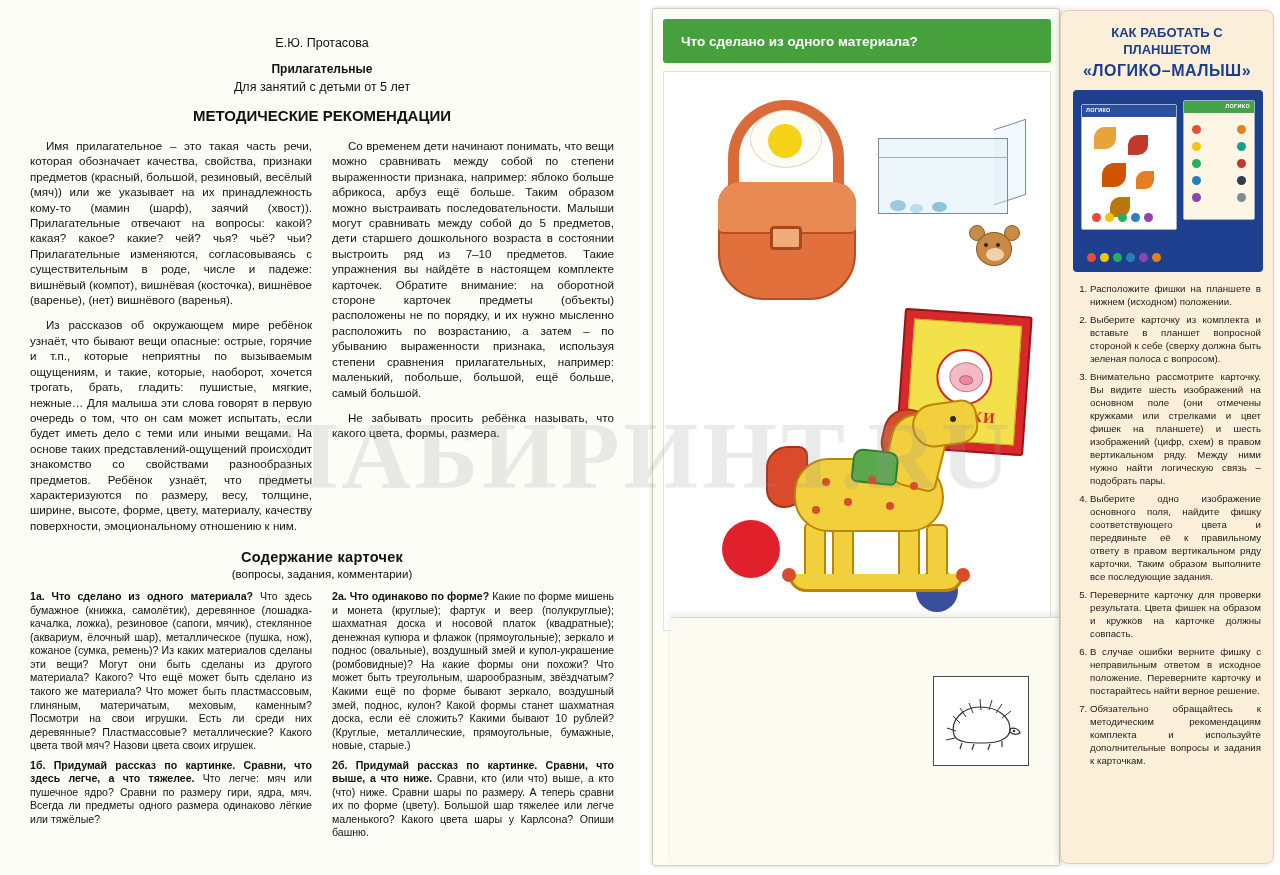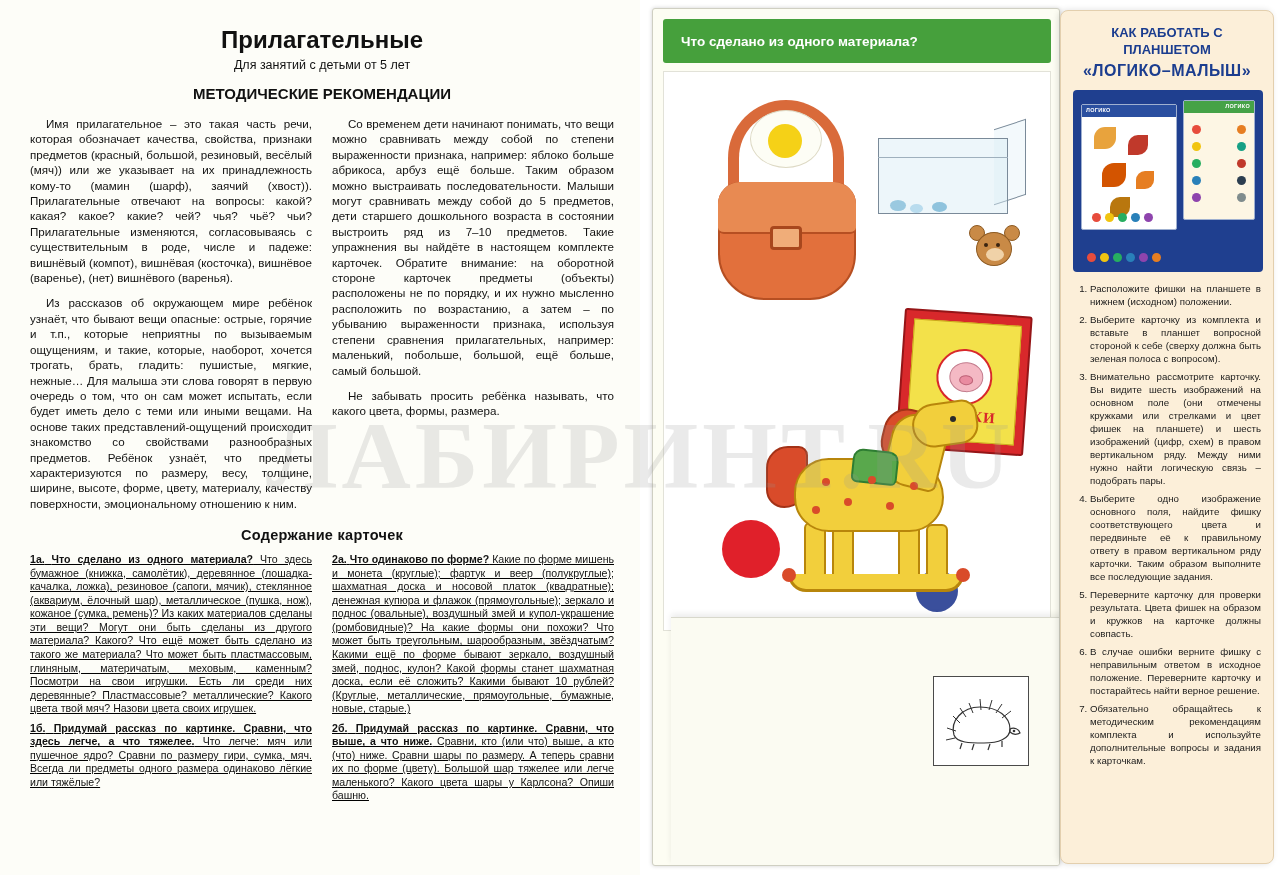--- a/index.html
+++ b/index.html
@@ -21,21 +21,21 @@
     padding:14px 26px 10px 30px;
   }
   .author {
     text-align:center;
     font-size:12.5px;
     color:#111;
     margin-top:22px;
   }
   .title {
     text-align:center;
-    font-size:24px;
+    font-size:12px;
     font-weight:bold;
     color:#111;
     margin-top:12px;
   }
   .subtitle {
     text-align:center;
     font-size:12.5px;
     color:#111;
     margin-top:4px;
   }
@@ -73,21 +73,20 @@
   .content-sub {
     text-align:center;
     font-size:11.5px;
     color:#111;
     margin-top:3px;
   }
   .cols2 {
     display:flex;
     gap:20px;
     margin-top:10px;
-    text-decoration:underline;
   }
   .cols2 .col p {
     font-size:10.6px;
     line-height:1.28;
     text-indent:0;
   }
   .cols2 .col p + p { margin-top:6px; }
   .q-label { font-weight:bold; }
 
   
@@ -476,41 +475,43 @@
     letter-spacing:4px;
     pointer-events:none;
     font-family:"Liberation Serif", serif;
     z-index:50;
   }
 </style>
 </head>
 <body>
 
 <div class="left-page">
+  <div class="author">Е.Ю. Протасова</div>
   <div class="title">Прилагательные</div>
   <div class="subtitle">Для занятий с детьми от 5 лет</div>
   <div class="section-head">МЕТОДИЧЕСКИЕ РЕКОМЕНДАЦИИ</div>
 
   <div class="cols">
     <div class="col">
       <p>Имя прилагательное – это такая часть речи, которая обозначает качества, свойства, признаки предметов (красный, большой, резиновый, весёлый (мяч)) или же указывает на их принадлежность кому-то (мамин (шарф), заячий (хвост)). Прилагательные отвечают на вопросы: какой? какая? какое? какие? чей? чья? чьё? чьи? Прилагательные изменяются, согласовываясь с существительным в роде, числе и падеже: вишнёвый (компот), вишнёвая (косточка), вишнёвое (варенье), (нет) вишнёвого (варенья).</p>
       <p>Из рассказов об окружающем мире ребёнок узнаёт, что бывают вещи опасные: острые, горячие и т.п., которые неприятны по вызываемым ощущениям, и такие, которые, наоборот, хочется трогать, брать, гладить: пушистые, мягкие, нежные… Для малыша эти слова говорят в первую очередь о том, что он сам может испытать, если будет иметь дело с теми или иными вещами. На основе таких представлений-ощущений происходит знакомство со свойствами разнообразных предметов. Ребёнок узнаёт, что предметы характеризуются по размеру, весу, толщине, ширине, высоте, форме, цвету, материалу, качеству поверхности, эмоциональному отношению к ним.</p>
     </div>
     <div class="col">
       <p>Со временем дети начинают понимать, что вещи можно сравнивать между собой по степени выраженности признака, например: яблоко больше абрикоса, арбуз ещё больше. Таким образом можно выстраивать последовательности. Малыши могут сравнивать между собой до 5 предметов, дети старшего дошкольного возраста в состоянии выстроить ряд из 7–10 предметов. Такие упражнения вы найдёте в настоящем комплекте карточек. Обратите внимание: на оборотной стороне карточек предметы (объекты) расположены не по порядку, и их нужно мысленно расположить по возрастанию, а затем – по убыванию выраженности признака, используя степени сравнения прилагательных, например: маленький, побольше, большой, ещё больше, самый большой.</p>
       <p>Не забывать просить ребёнка называть, что какого цвета, формы, размера.</p>
     </div>
   </div>
 
   <div class="content-head">Содержание карточек</div>
+  <div class="content-sub">(вопросы, задания, комментарии)</div>
 
   <div class="cols2">
     <div class="col">
       <p><span class="q-label">1а.</span> <span class="q-label">Что сделано из одного материала?</span><span> Что здесь бумажное (книжка, самолётик), деревянное (лошадка-качалка, ложка), резиновое (сапоги, мячик), стеклянное (аквариум, ёлочный шар), металлическое (пушка, нож), кожаное (сумка, ремень)? Из каких материалов сделаны эти вещи? Могут они быть сделаны из другого материала? Какого? Что ещё может быть сделано из такого же материала? Что может быть пластмассовым, глиняным, материчатым, меховым, каменным? Посмотри на свои игрушки. Есть ли среди них деревянные? Пластмассовые? металлические? Какого цвета твой мяч? Назови цвета своих игрушек.</span></p>
-      <p><span class="q-label">1б.</span> <span class="q-label">Придумай рассказ по картинке. Сравни, что здесь легче, а что тяжелее.</span><span> Что легче: мяч или пушечное ядро? Сравни по размеру гири, сумка, мяч. Всегда ли предметы одного размера одинаково лёгкие или тяжёлые?</span></p>
+      <p><span class="q-label">1б.</span> <span class="q-label">Придумай рассказ по картинке. Сравни, что здесь легче, а что тяжелее.</span><span> Что легче: мяч или пушечное ядро? Сравни по размеру гири, ядра, мяч. Всегда ли предметы одного размера одинаково лёгкие или тяжёлые?</span></p>
     </div>
     <div class="col">
       <p><span class="q-label">2а.</span> <span class="q-label">Что одинаково по форме?</span><span> Какие по форме мишень и монета (круглые); фартук и веер (полукруглые); шахматная доска и носовой платок (квадратные); денежная купюра и флажок (прямоугольные); зеркало и поднос (овальные), воздушный змей и купол-украшение (ромбовидные)? На какие формы они похожи? Что может быть треугольным, шарообразным, звёздчатым? Какими ещё по форме бывают зеркало, воздушный змей, поднос, кулон? Какой формы станет шахматная доска, если её сложить? Какими бывают 10 рублей? (Круглые, металлические, прямоугольные, бумажные, новые, старые.)</span></p>
       <p><span class="q-label">2б.</span> <span class="q-label">Придумай рассказ по картинке. Сравни, что выше, а что ниже.</span><span> Сравни, кто (или что) выше, а кто (что) ниже. Сравни шары по размеру. А теперь сравни их по форме (цвету). Большой шар тяжелее или легче маленького? Какого цвета шары у Карлсона? Опиши башню.</span></p>
     </div>
   </div>
 </div>
 
 <div class="right-page">
 

